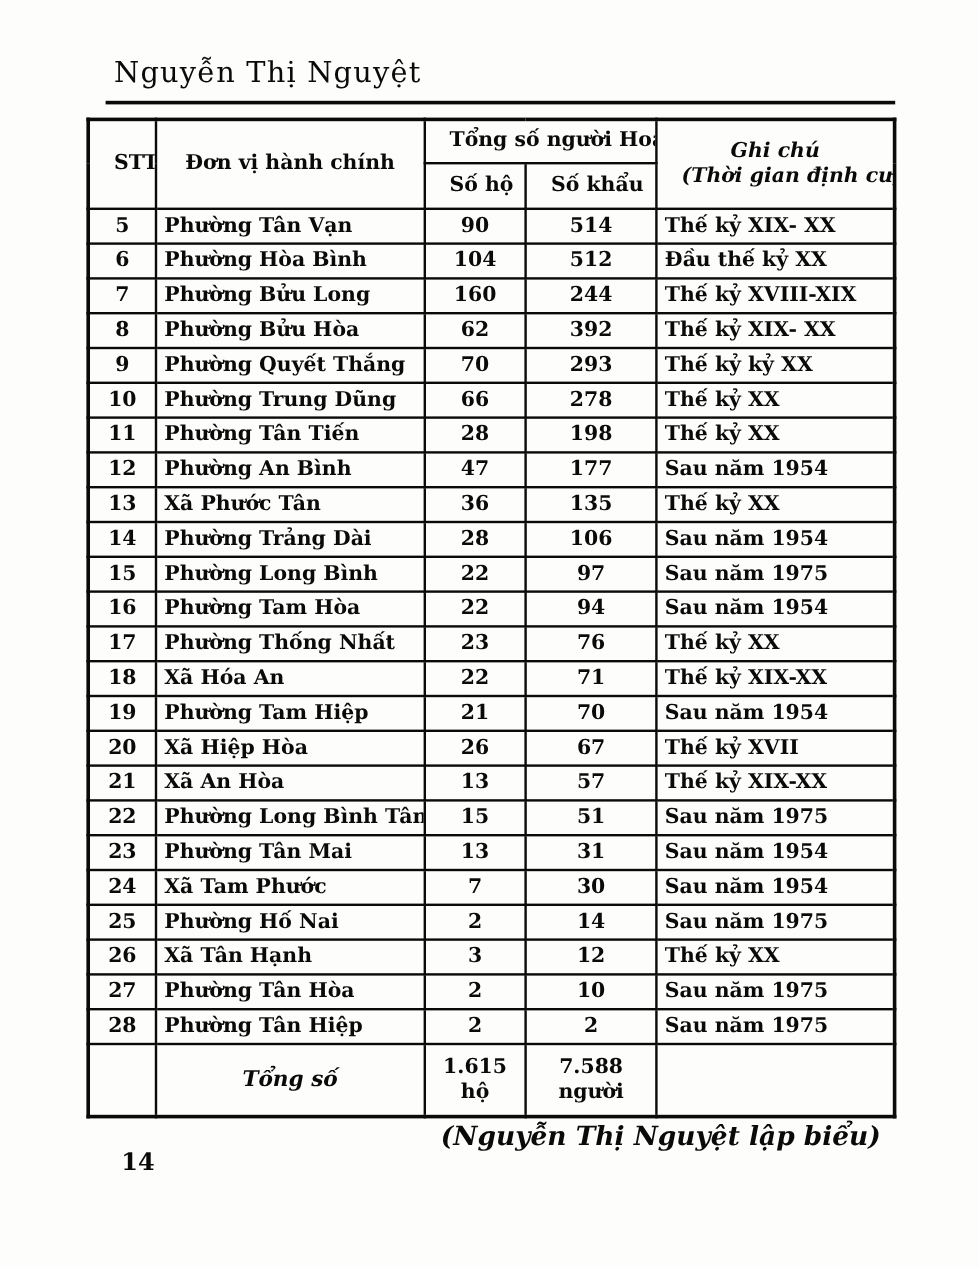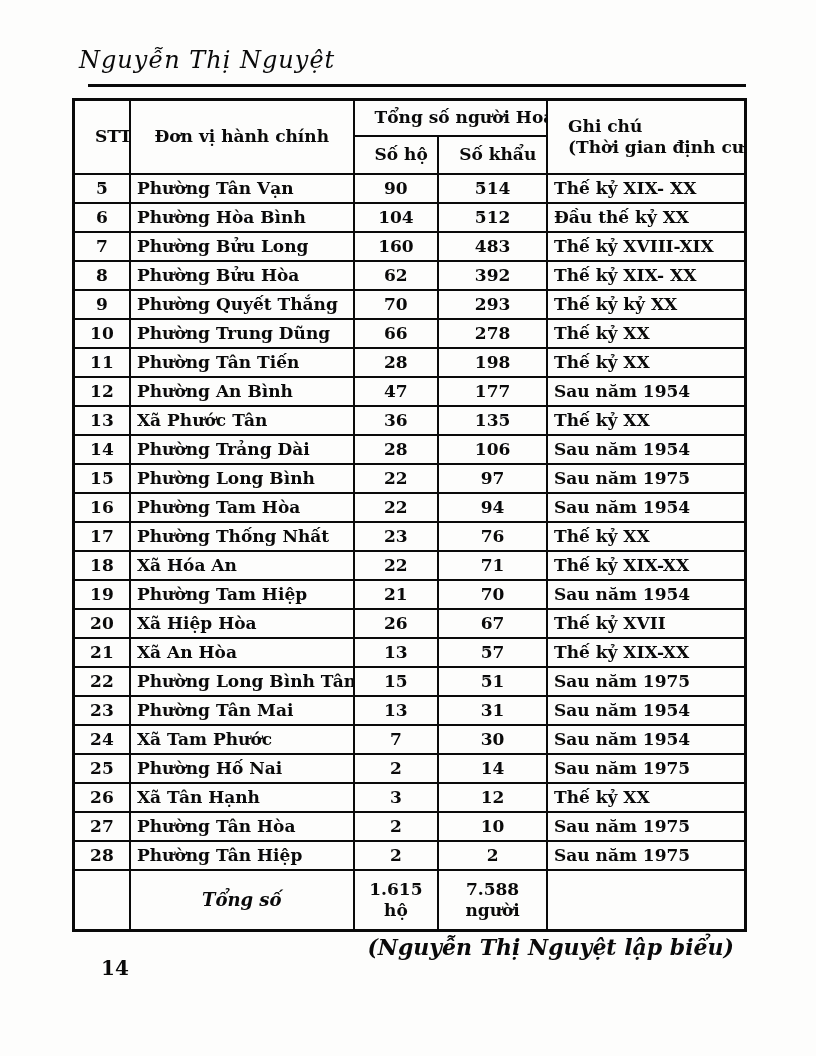--- a/index.html
+++ b/index.html
@@ -6,22 +6,21 @@
   body{
     width:816px;height:1056px;
     background:#fdfdfc;
     position:relative;
     font-family:"DejaVu Serif", serif;
     color:#0a0a0a;
     overflow:hidden;
   }
   .running-header{
     position:absolute;
-    left:79px;top:46px;
-    font-style:italic;
+    left:95px;top:46px;
     font-size:24px;
     letter-spacing:1px;
   }
   .header-rule{
     position:absolute;
     left:88px;top:84px;
     width:658px;height:3px;
     background:#0a0a0a;
   }
   .doc-table{
@@ -85,21 +84,21 @@
       <col class="col-donvi">
       <col class="col-soho">
       <col class="col-sokhau">
       <col class="col-ghichu">
   </colgroup>
   <thead>
     <tr>
       <th rowspan="2" class="col-stt">STT</th>
       <th rowspan="2" class="col-donvi" style="text-align:center;">Đơn vị hành chính</th>
       <th colspan="2" class="th-span">Tổng số người Hoa</th>
-      <th rowspan="2" class="col-ghichu ghi-chu-head" style="text-align:left;">
+      <th rowspan="2" class="col-ghichu ghi-chu-head" style="text-align:center;font-style:italic;">
         <span>Ghi chú</span><br>
         <span>(Thời gian định cư)</span>
       </th>
     </tr>
     <tr>
       <th class="th-sub col-soho">Số hộ</th>
       <th class="th-sub col-sokhau">Số khẩu</th>
     </tr>
   </thead>
   <tbody>
@@ -114,21 +113,21 @@
         <td class="col-stt">6</td>
         <td class="col-donvi">Phường Hòa Bình</td>
         <td class="col-soho">104</td>
         <td class="col-sokhau">512</td>
         <td class="col-ghichu">Đầu thế kỷ XX</td>
       </tr>
       <tr>
         <td class="col-stt">7</td>
         <td class="col-donvi">Phường Bửu Long</td>
         <td class="col-soho">160</td>
-        <td class="col-sokhau">483</td>
+        <td class="col-sokhau">244</td>
         <td class="col-ghichu">Thế kỷ XVIII-XIX</td>
       </tr>
       <tr>
         <td class="col-stt">8</td>
         <td class="col-donvi">Phường Bửu Hòa</td>
         <td class="col-soho">62</td>
         <td class="col-sokhau">392</td>
         <td class="col-ghichu">Thế kỷ XIX- XX</td>
       </tr>
       <tr>

